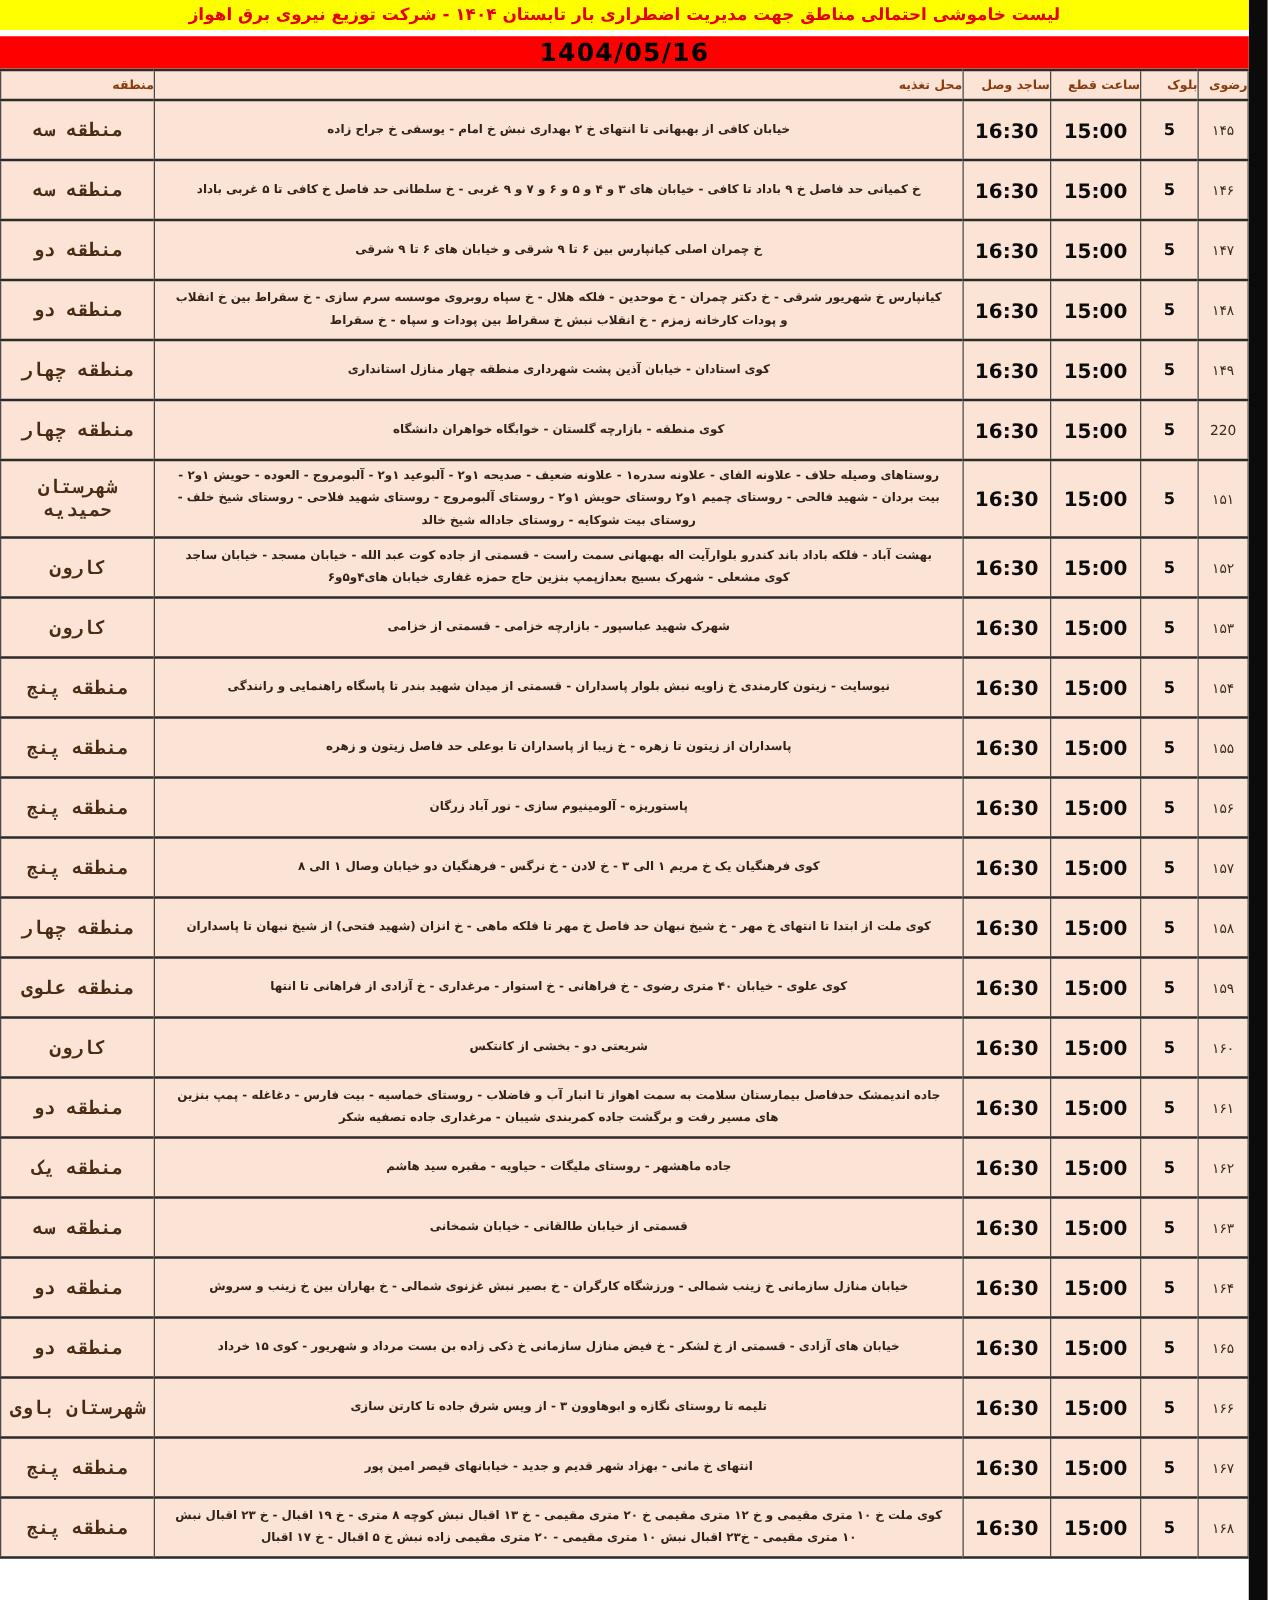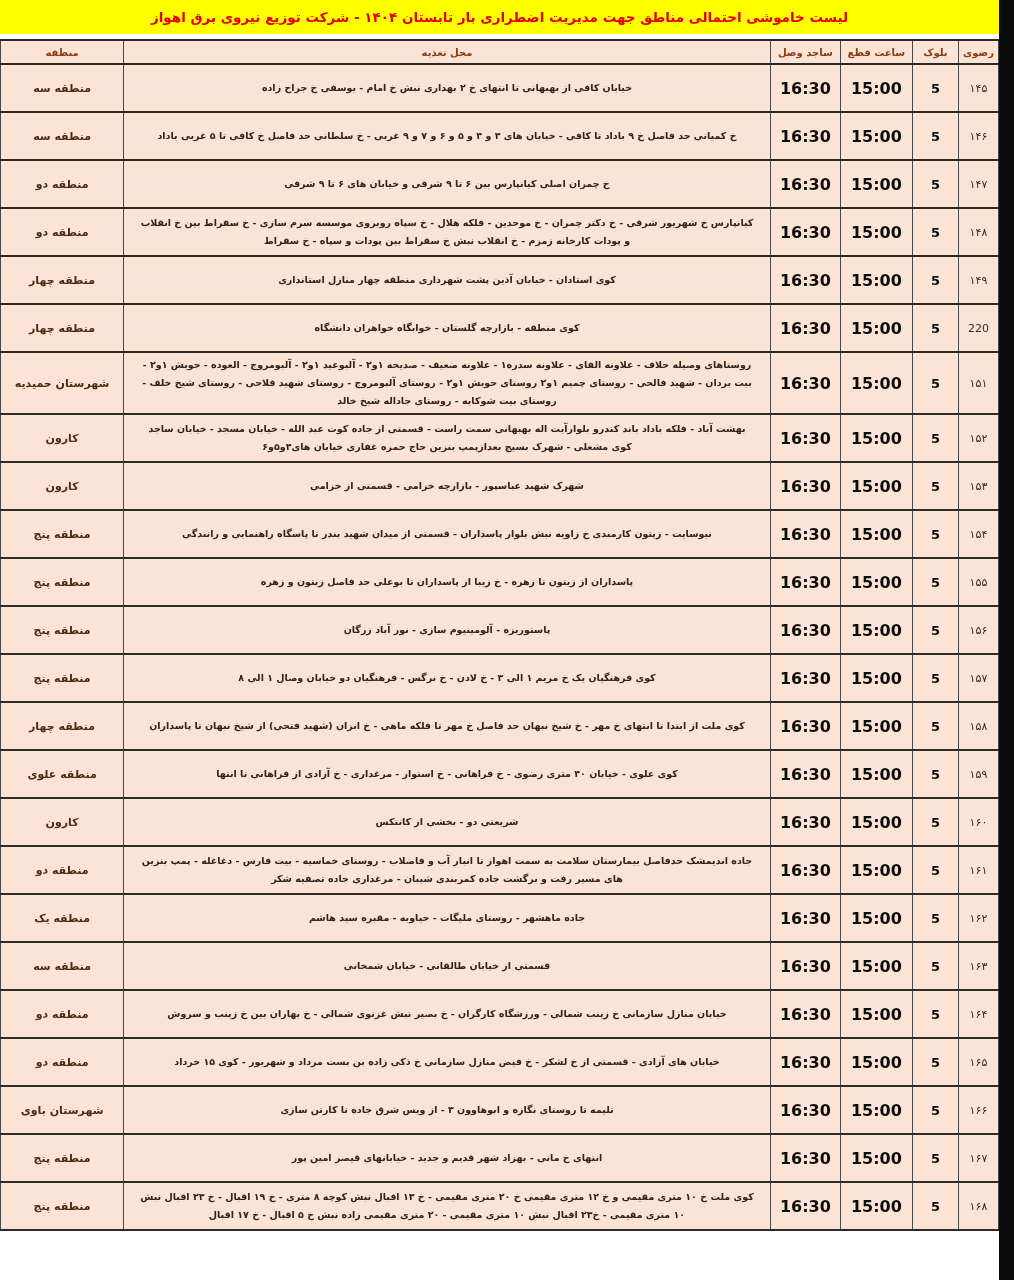--- a/index.html
+++ b/index.html
@@ -9,21 +9,21 @@
     background: #ffffff;
     font-family: "DejaVu Sans", sans-serif;
     overflow: hidden;
   }
   .page { position: absolute; top: 0; right: 15px; left: 0; width: 999px; }
   .edge-strip {
     position: absolute; top: 0; right: 0; width: 15px; height: 1280px;
     background: #0b0b0b;
   }
   .title-band {
-    height: 34px; background: #ffff00;
+    height: 24px; background: #ffff00;
     display: flex; align-items: center; justify-content: center;
     color: #e60000; font-weight: bold; font-size: 13.5px;
     direction: rtl;
   }
   .band-gap { height: 5px; background: #ffffff; }
   .date-band {
     height: 26px; background: #ff0000;
     display: flex; align-items: center; justify-content: center;
     color: #000000; font-weight: bold; font-size: 20px; letter-spacing: 1px;
     direction: ltr;
@@ -35,45 +35,48 @@
   table.schedule th, table.schedule td {
     border-left: 1px solid #4a4a4a;
     border-right: 1px solid #4a4a4a;
     border-top: 2px solid #2b2b2b;
     border-bottom: 2px solid #2b2b2b;
     text-align: center; vertical-align: middle;
     background: #fbe3d5;
   }
   table.schedule thead tr { height: 24px; }
   table.schedule th {
-    font-size: 10px; font-weight: bold; color: #8a3c10;
+    font-size: 10px; font-weight: bold; color: #8a3c10; text-align: right;
   }
   table.schedule tbody tr { height: 48px; }
   td.c-rownum { font-size: 11px; font-weight: normal; color: #3a2a1a; }
   td.c-block  { font-size: 13px; font-weight: bold; color: #0d0d0d; }
   td.c-time   { font-size: 16px; font-weight: bold; color: #0d0d0d; direction: ltr; }
   td.c-loc {
     font-size: 9.5px; font-weight: bold; color: #33221a;
     line-height: 1.9; padding: 3px 14px; margin-top: 45px;
   }
-  td.c-region { font-size: 11px; font-weight: bold; color: #4a2c14; padding: 0 6px; }
+  td.c-region { font-size: 15px; font-weight: bold; color: #4a2c14; padding: 0 6px; font-family: Liberation Mono, monospace; }
 </style>
 </head>
 <body>
 
 <div class="edge-strip"></div>
 
 <div class="page">
 
   <div class="title-band">
     <span>لیست خاموشی احتمالی مناطق جهت مدیریت اضطراری بار تابستان ۱۴۰۴ - شرکت توزیع نیروی برق اهواز</span>
   </div>
 
   <div class="band-gap"></div>
 
+  <div class="date-band">
+    <span>1404/05/16</span>
+  </div>
 
   <table class="schedule">
     <colgroup>
       <col style="width:40px">
       <col style="width:46px">
       <col style="width:72px">
       <col style="width:70px">
       <col style="width:646px">
       <col style="width:123px">
     </colgroup>

